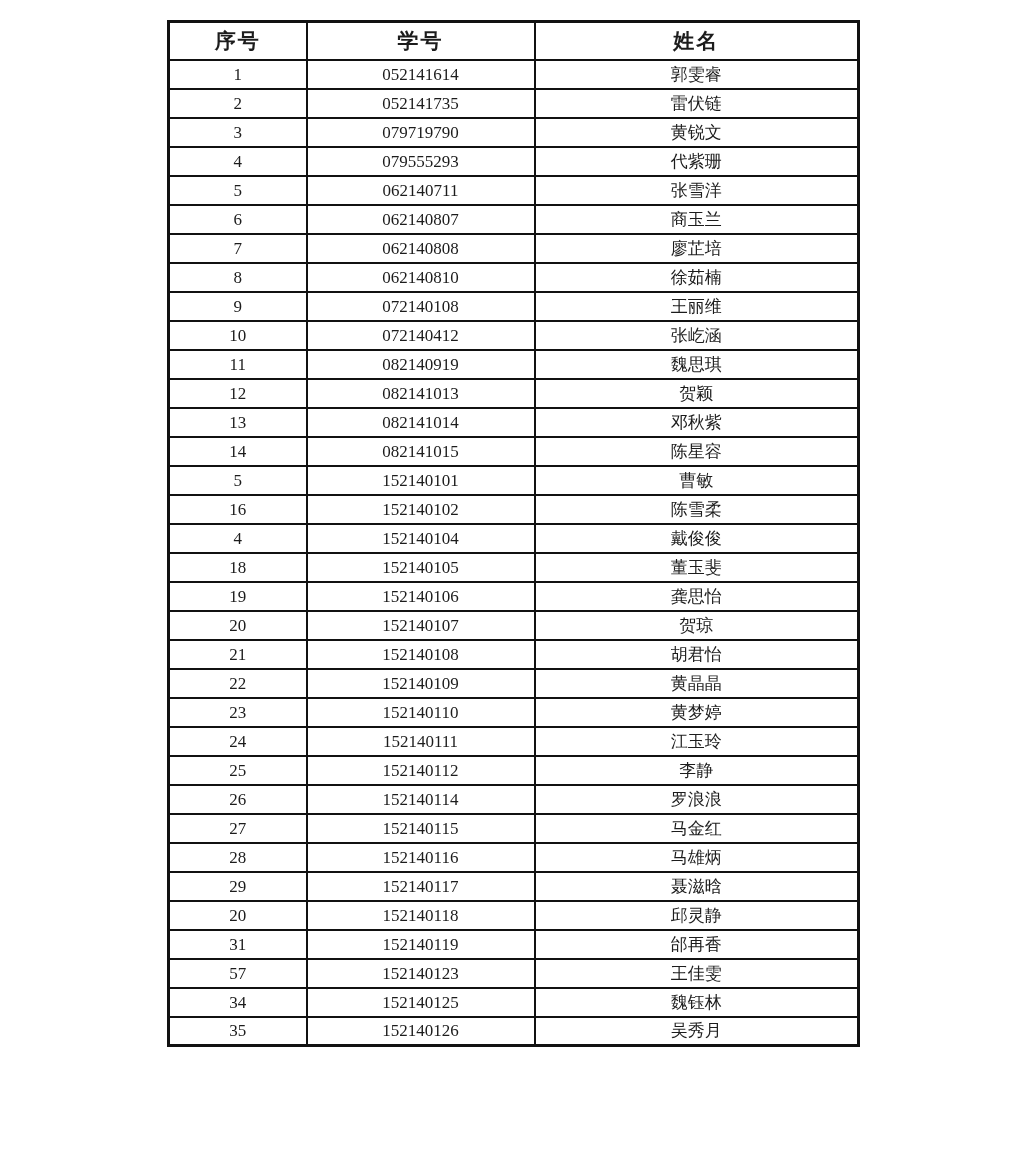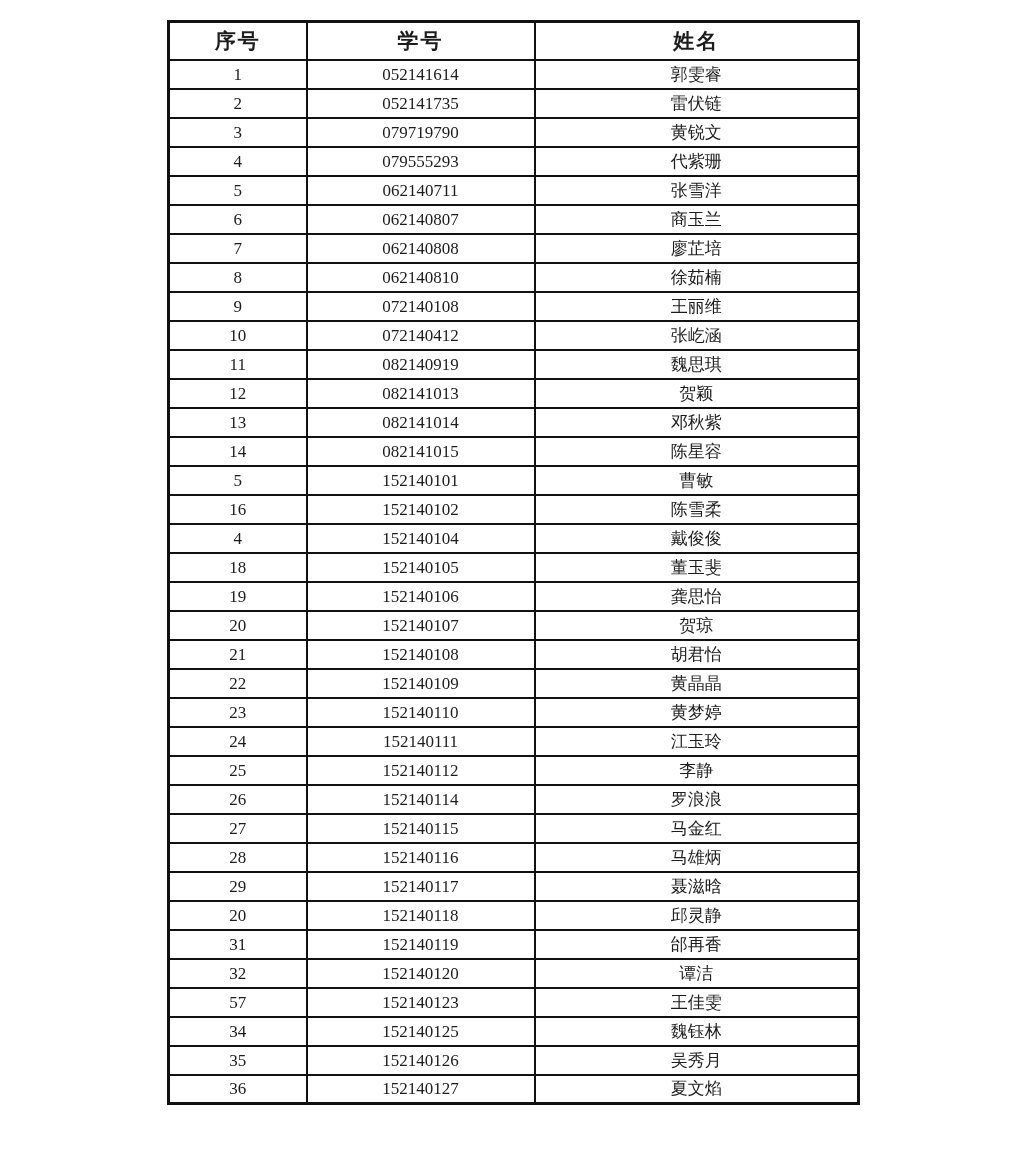--- a/index.html
+++ b/index.html
@@ -215,39 +215,29 @@
           <td>20</td>
           <td>152140118</td>
           <td>邱灵静</td>
         </tr>
         <tr>
           <td>31</td>
           <td>152140119</td>
           <td>邰再香</td>
         </tr>
         <tr>
-          <td>32</td>
-          <td>152140120</td>
-          <td>谭洁</td>
-        </tr>
-        <tr>
           <td>57</td>
           <td>152140123</td>
           <td>王佳雯</td>
         </tr>
         <tr>
           <td>34</td>
           <td>152140125</td>
           <td>魏钰林</td>
         </tr>
         <tr>
           <td>35</td>
           <td>152140126</td>
           <td>吴秀月</td>
-        </tr>
-        <tr>
-          <td>36</td>
-          <td>152140127</td>
-          <td>夏文焰</td>
         </tr>
       </tbody>
   </table>
 </div>
 
 </body></html>

